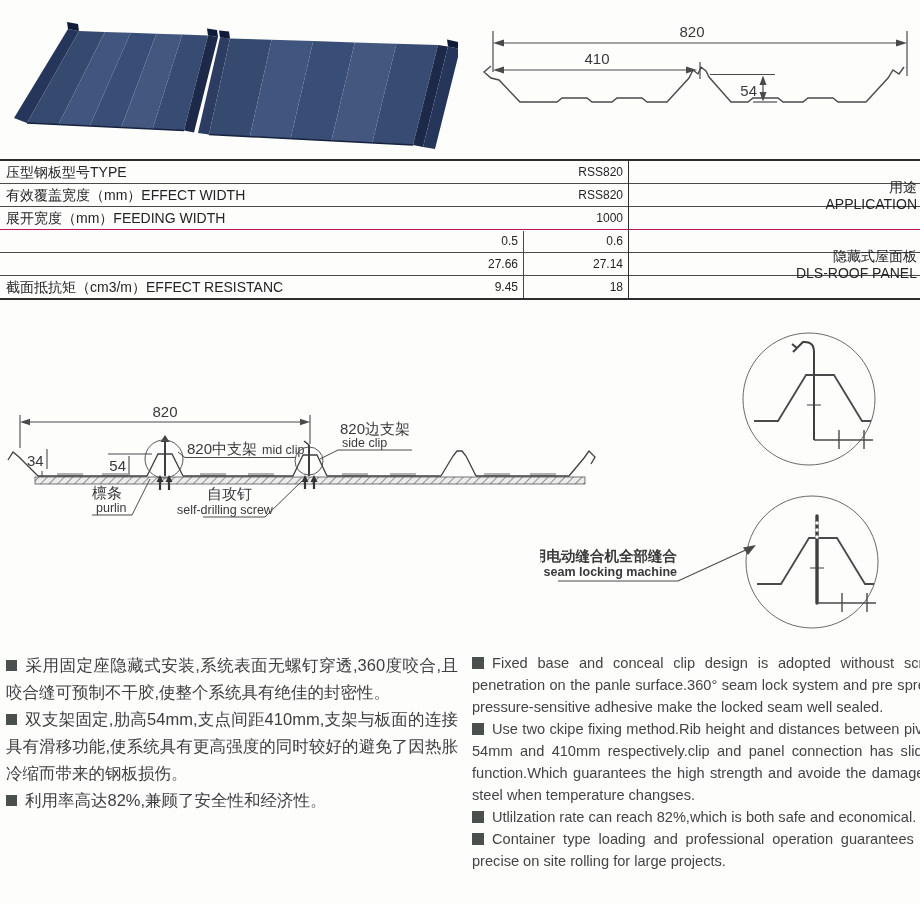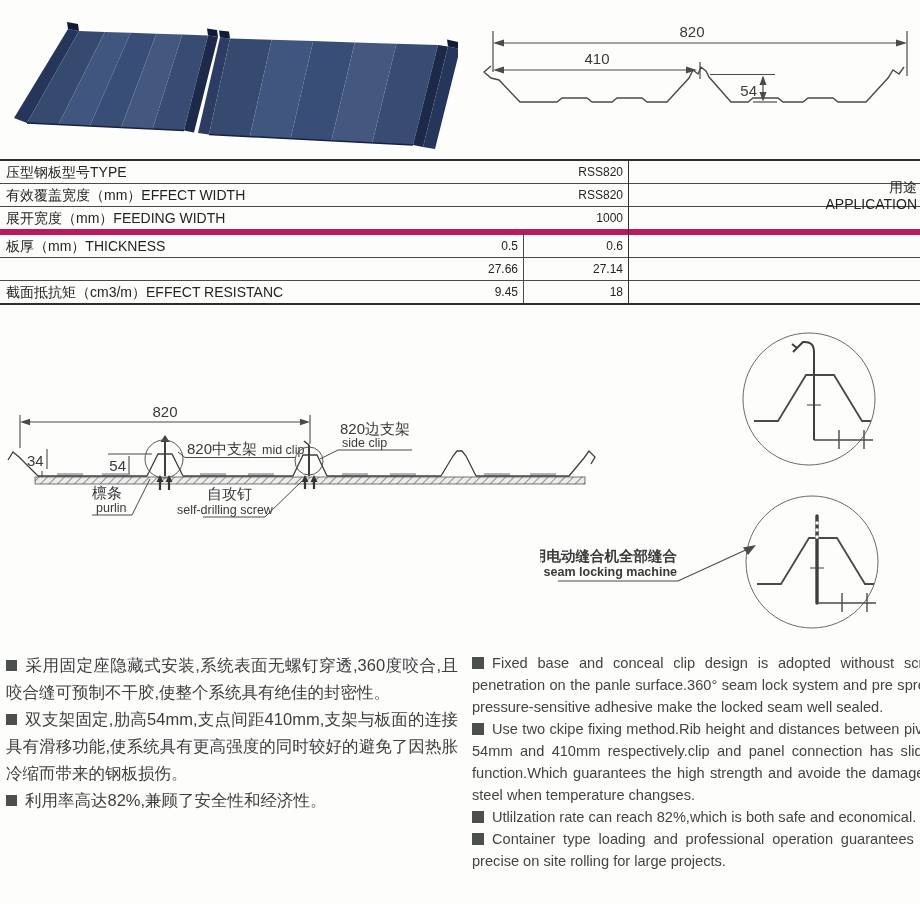--- a/index.html
+++ b/index.html
@@ -11,21 +11,21 @@
   }
   .abs{position:absolute;}
 
   
   .spec-table{
     position:absolute;left:0;top:159px;width:920px;
     border-top:2px solid #2e2e2e;border-bottom:2px solid #2e2e2e;
     font-size:14px;color:#242424;
   }
   .spec-row{position:relative;height:22px;border-bottom:1px solid #4a4a4a;}
-  .spec-row.thick{border-bottom:6px solid #be185d;}
+  .spec-row.thick{border-bottom:1px solid #be185d;}
   .spec-row.last{border-bottom:none;}
   .spec-label{position:absolute;left:6px;top:0;line-height:22px;white-space:nowrap;}
   .spec-val{position:absolute;top:0;line-height:22px;font-size:12px;text-align:center;white-space:nowrap;}
   .v-full{right:297px;}   
   .v-one{right:402px;}    
   .v-two{right:297px;}
   .vline-main{position:absolute;left:628px;top:0;bottom:0;width:1px;background:#2e2e2e;}
   .vline-sub{position:absolute;left:523px;top:70px;bottom:0;width:1px;background:#4a4a4a;}
   .right-cell{
     position:absolute;left:630px;right:0;display:flex;flex-direction:column;
@@ -110,38 +110,41 @@
   </div>
   <div class="spec-row">
     <span class="spec-label">有效覆盖宽度（mm）EFFECT WIDTH</span>
     <span class="spec-val v-full">RSS820</span>
   </div>
   <div class="spec-row thick">
     <span class="spec-label">展开宽度（mm）FEEDING WIDTH</span>
     <span class="spec-val v-full">1000</span>
   </div>
   <div class="spec-row">
-    <span class="spec-label">板厚（mm）THICKNESS</span>
     <span class="spec-val v-one">0.5</span>
     <span class="spec-val v-two">0.6</span>
   </div>
   <div class="spec-row">
     <span class="spec-val v-one">27.66</span>
     <span class="spec-val v-two">27.14</span>
   </div>
   <div class="spec-row last">
     <span class="spec-label">截面抵抗矩（cm3/m）EFFECT RESISTANC</span>
     <span class="spec-val v-one">9.45</span>
     <span class="spec-val v-two">18</span>
   </div>
   <div class="vline-main"></div>
   <div class="vline-sub"></div>
   <div class="right-cell rc-top">
     <span>用途</span>
     <span>APPLICATION</span>
+  </div>
+  <div class="right-cell rc-bottom">
+    <span>隐藏式屋面板</span>
+    <span>DLS-ROOF PANEL</span>
   </div>
 </div>
 
 <svg class="abs" style="left:0;top:388px;" width="620" height="145" viewBox="0 0 620 145">
   <defs>
     <pattern id="hatch" width="6" height="6" patternUnits="userSpaceOnUse" patternTransform="rotate(45)">
       <rect width="6" height="6" fill="#ececec"></rect>
       <line x1="0" y1="0" x2="0" y2="6" stroke="#7a7a7a" stroke-width="1.6"></line>
     </pattern>
   </defs>

